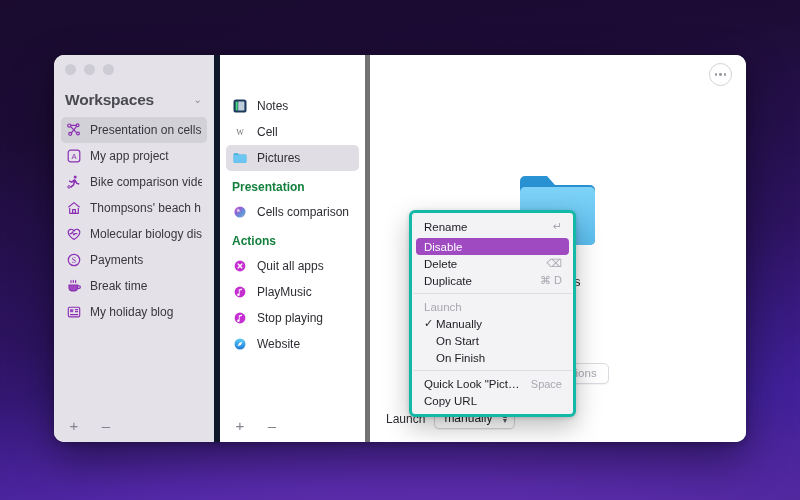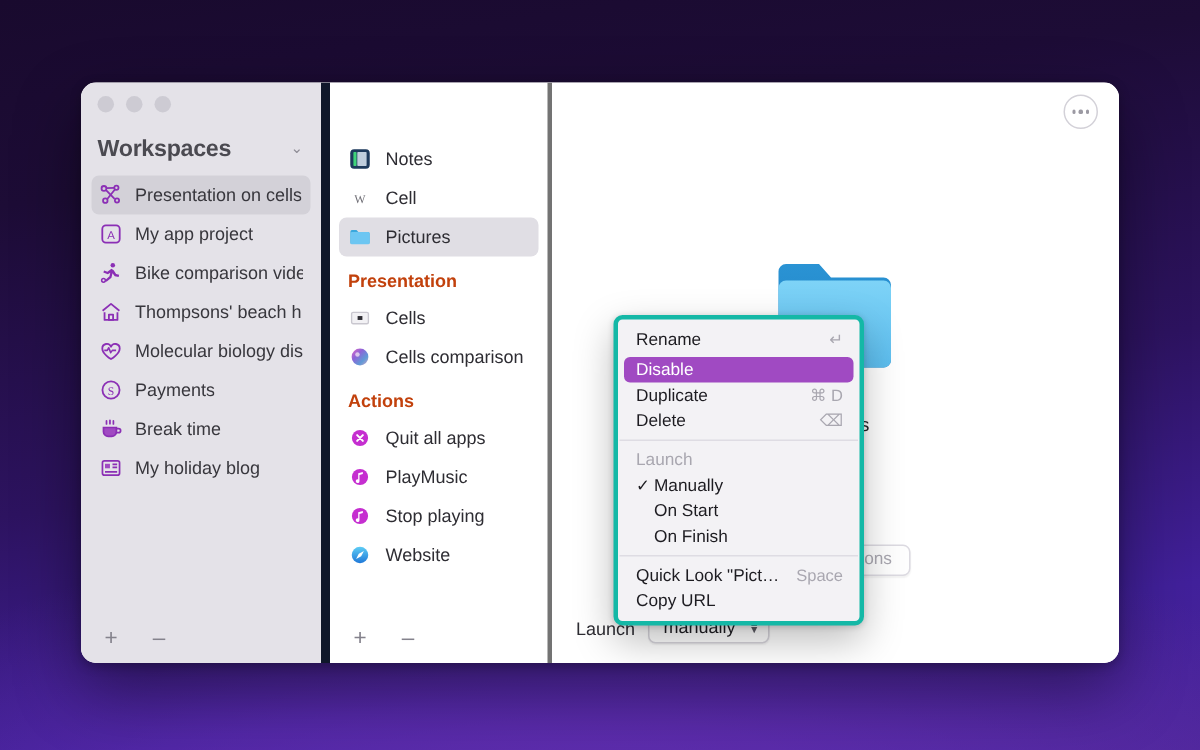--- a/index.html
+++ b/index.html
@@ -77,34 +77,34 @@
   }
   .pf-btn {
     font-size: 15px; color: #84828c; line-height: 1;
     width: 14px; text-align: center;
   }
 
   
   .midcol {
     width: 145px; flex: none;
     background: #ffffff;
-    border-right: 3px solid #737373;
+    border-right: 5px solid #737373;
     position: relative;
   }
   .mid-list { position: absolute; left: 0; top: 38px; width: 100%; }
   .mid-item {
     display: flex; align-items: center; gap: 9px;
     height: 26px; margin: 0 6px; padding: 0 6px;
     border-radius: 5px; box-sizing: border-box;
   }
   .mid-item.selected { background: #e0dee4; }
   .mid-item .label { font-size: 12px; color: #2e2d33; white-space: nowrap; }
   .mid-icon { width: 16px; height: 16px; flex: none; display:block; }
   .mid-section {
-    font-size: 12px; font-weight: bold; color: #c2410c;
+    font-size: 12px; font-weight: bold; color: #15803d;
     padding: 9px 0 5px 12px;
   }
 
   
   .detail { flex: 1; position: relative; background: #ffffff; }
 
   .more-btn {
     position: absolute; right: 14px; top: 8px;
     width: 21px; height: 21px; border-radius: 50%;
     border: 1px solid #d3d1d8;
@@ -331,29 +331,20 @@
           <svg viewBox="0 0 16 16" width="16" height="16">
               <path d="M1.6 4.3a1 1 0 0 1 1-1h3.1l1.2 1.3h6.5a1 1 0 0 1 1 1v6.1a1 1 0 0 1-1 1H2.6a1 1 0 0 1-1-1z" fill="#3aa8dd"></path>
               <path d="M1.6 5.7a1 1 0 0 1 1-1h10.8a1 1 0 0 1 1 1v6.1a1 1 0 0 1-1 1H2.6a1 1 0 0 1-1-1z" fill="#6dc6f2"></path>
             </svg>
         </span>
         <span class="label">Pictures</span>
       </div>
 
       <div class="mid-section">Presentation</div>
 
-      <div class="mid-item">
-        <span class="mid-icon">
-          <svg viewBox="0 0 16 16" width="16" height="16">
-              <rect x="2.4" y="4.2" width="11.2" height="7.6" rx="1" fill="#f2f1f4" stroke="#c9c7cf" stroke-width=".9"></rect>
-              <rect x="6.4" y="6.7" width="3.2" height="2.6" fill="#2e2d33"></rect>
-            </svg>
-        </span>
-        <span class="label">Cells</span>
-      </div>
 
       <div class="mid-item">
         <span class="mid-icon">
           <svg viewBox="0 0 16 16" width="16" height="16">
               <defs>
                 <linearGradient id="cw" x1="0" y1="0" x2="1" y2="1">
                   <stop offset="0%" stop-color="#e46cc6"></stop>
                   <stop offset="35%" stop-color="#8e63d8"></stop>
                   <stop offset="70%" stop-color="#5f9ad6"></stop>
                   <stop offset="100%" stop-color="#d8a0c8"></stop>
@@ -472,29 +463,29 @@
       <span class="shortcut">↵</span>
     </div>
 
     <div class="ctx-gap-sm"></div>
 
     <div class="ctx-item highlight">
       <span class="ctext">Disable</span>
     </div>
 
     <div class="ctx-item">
+      <span class="ctext">Delete</span>
+      <span class="shortcut">⌫</span>
+    </div>
+
+    <div class="ctx-item">
       <span class="ctext">Duplicate</span>
       <span class="shortcut">⌘ D</span>
     </div>
 
-    <div class="ctx-item">
-      <span class="ctext">Delete</span>
-      <span class="shortcut">⌫</span>
-    </div>
-
     <div class="ctx-sep"></div>
 
     <div class="ctx-item dim">
       <span class="ctext">Launch</span>
     </div>
 
     <div class="ctx-item">
       <span class="check">✓</span>
       <span class="ctext">Manually</span>
     </div>

